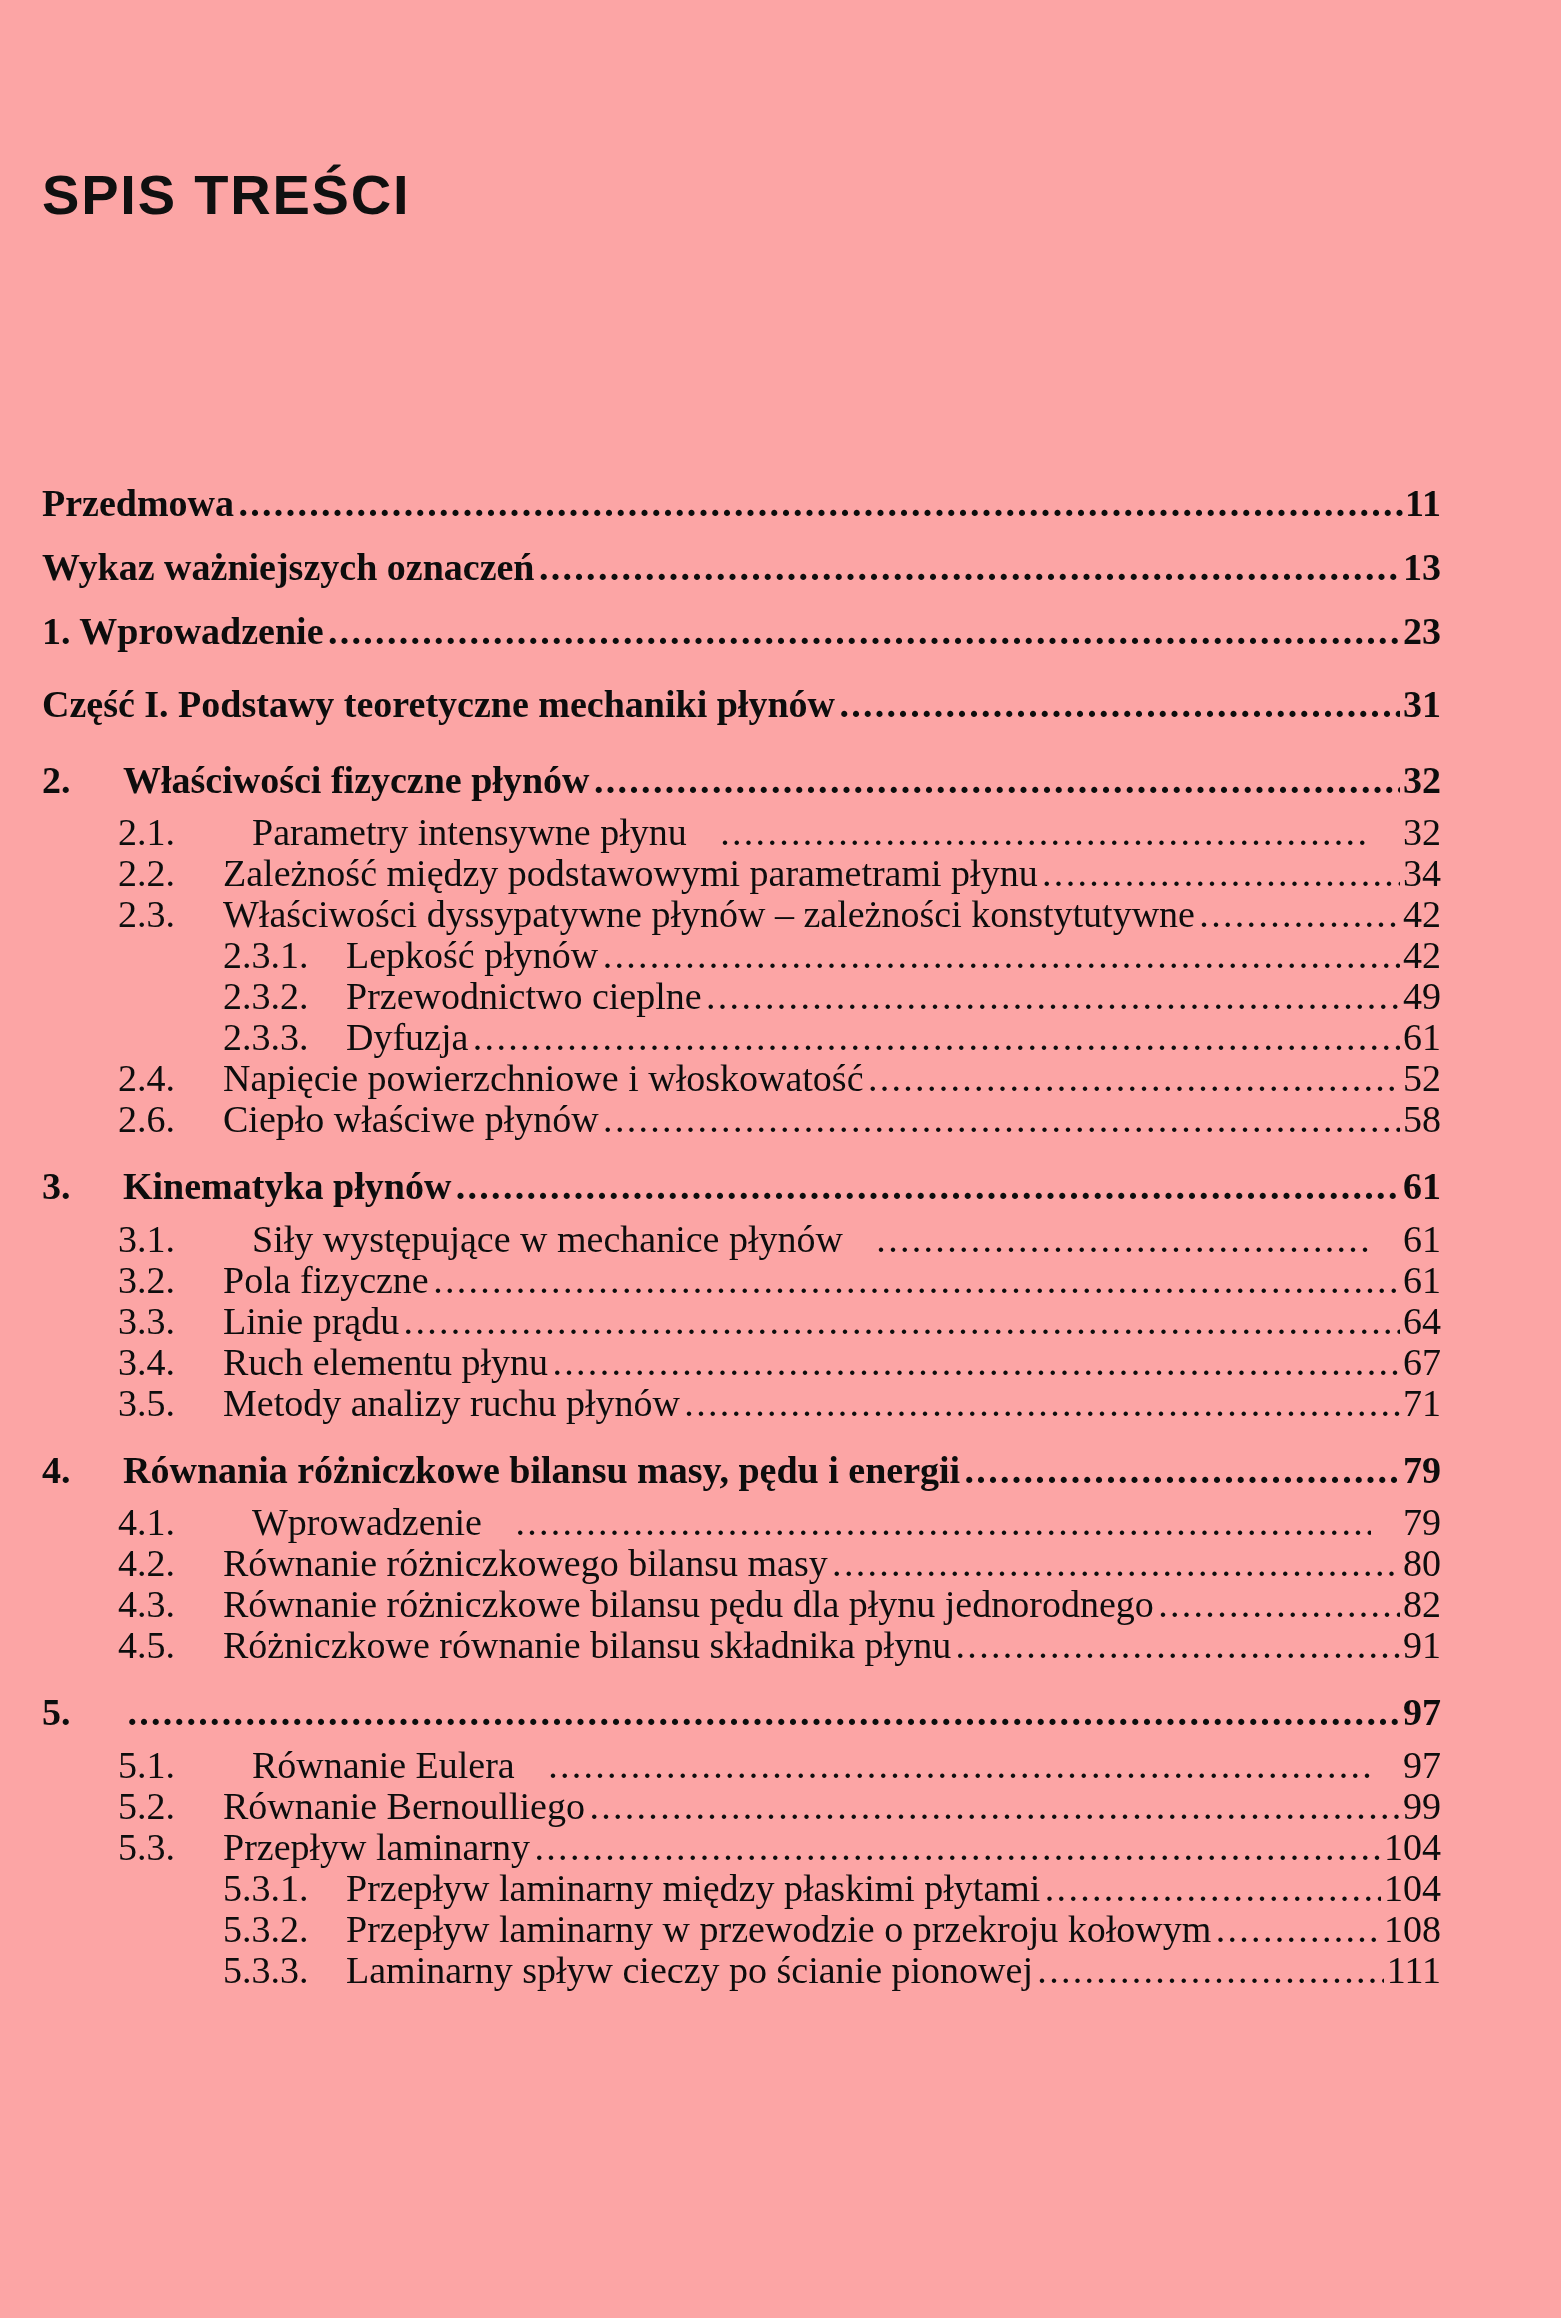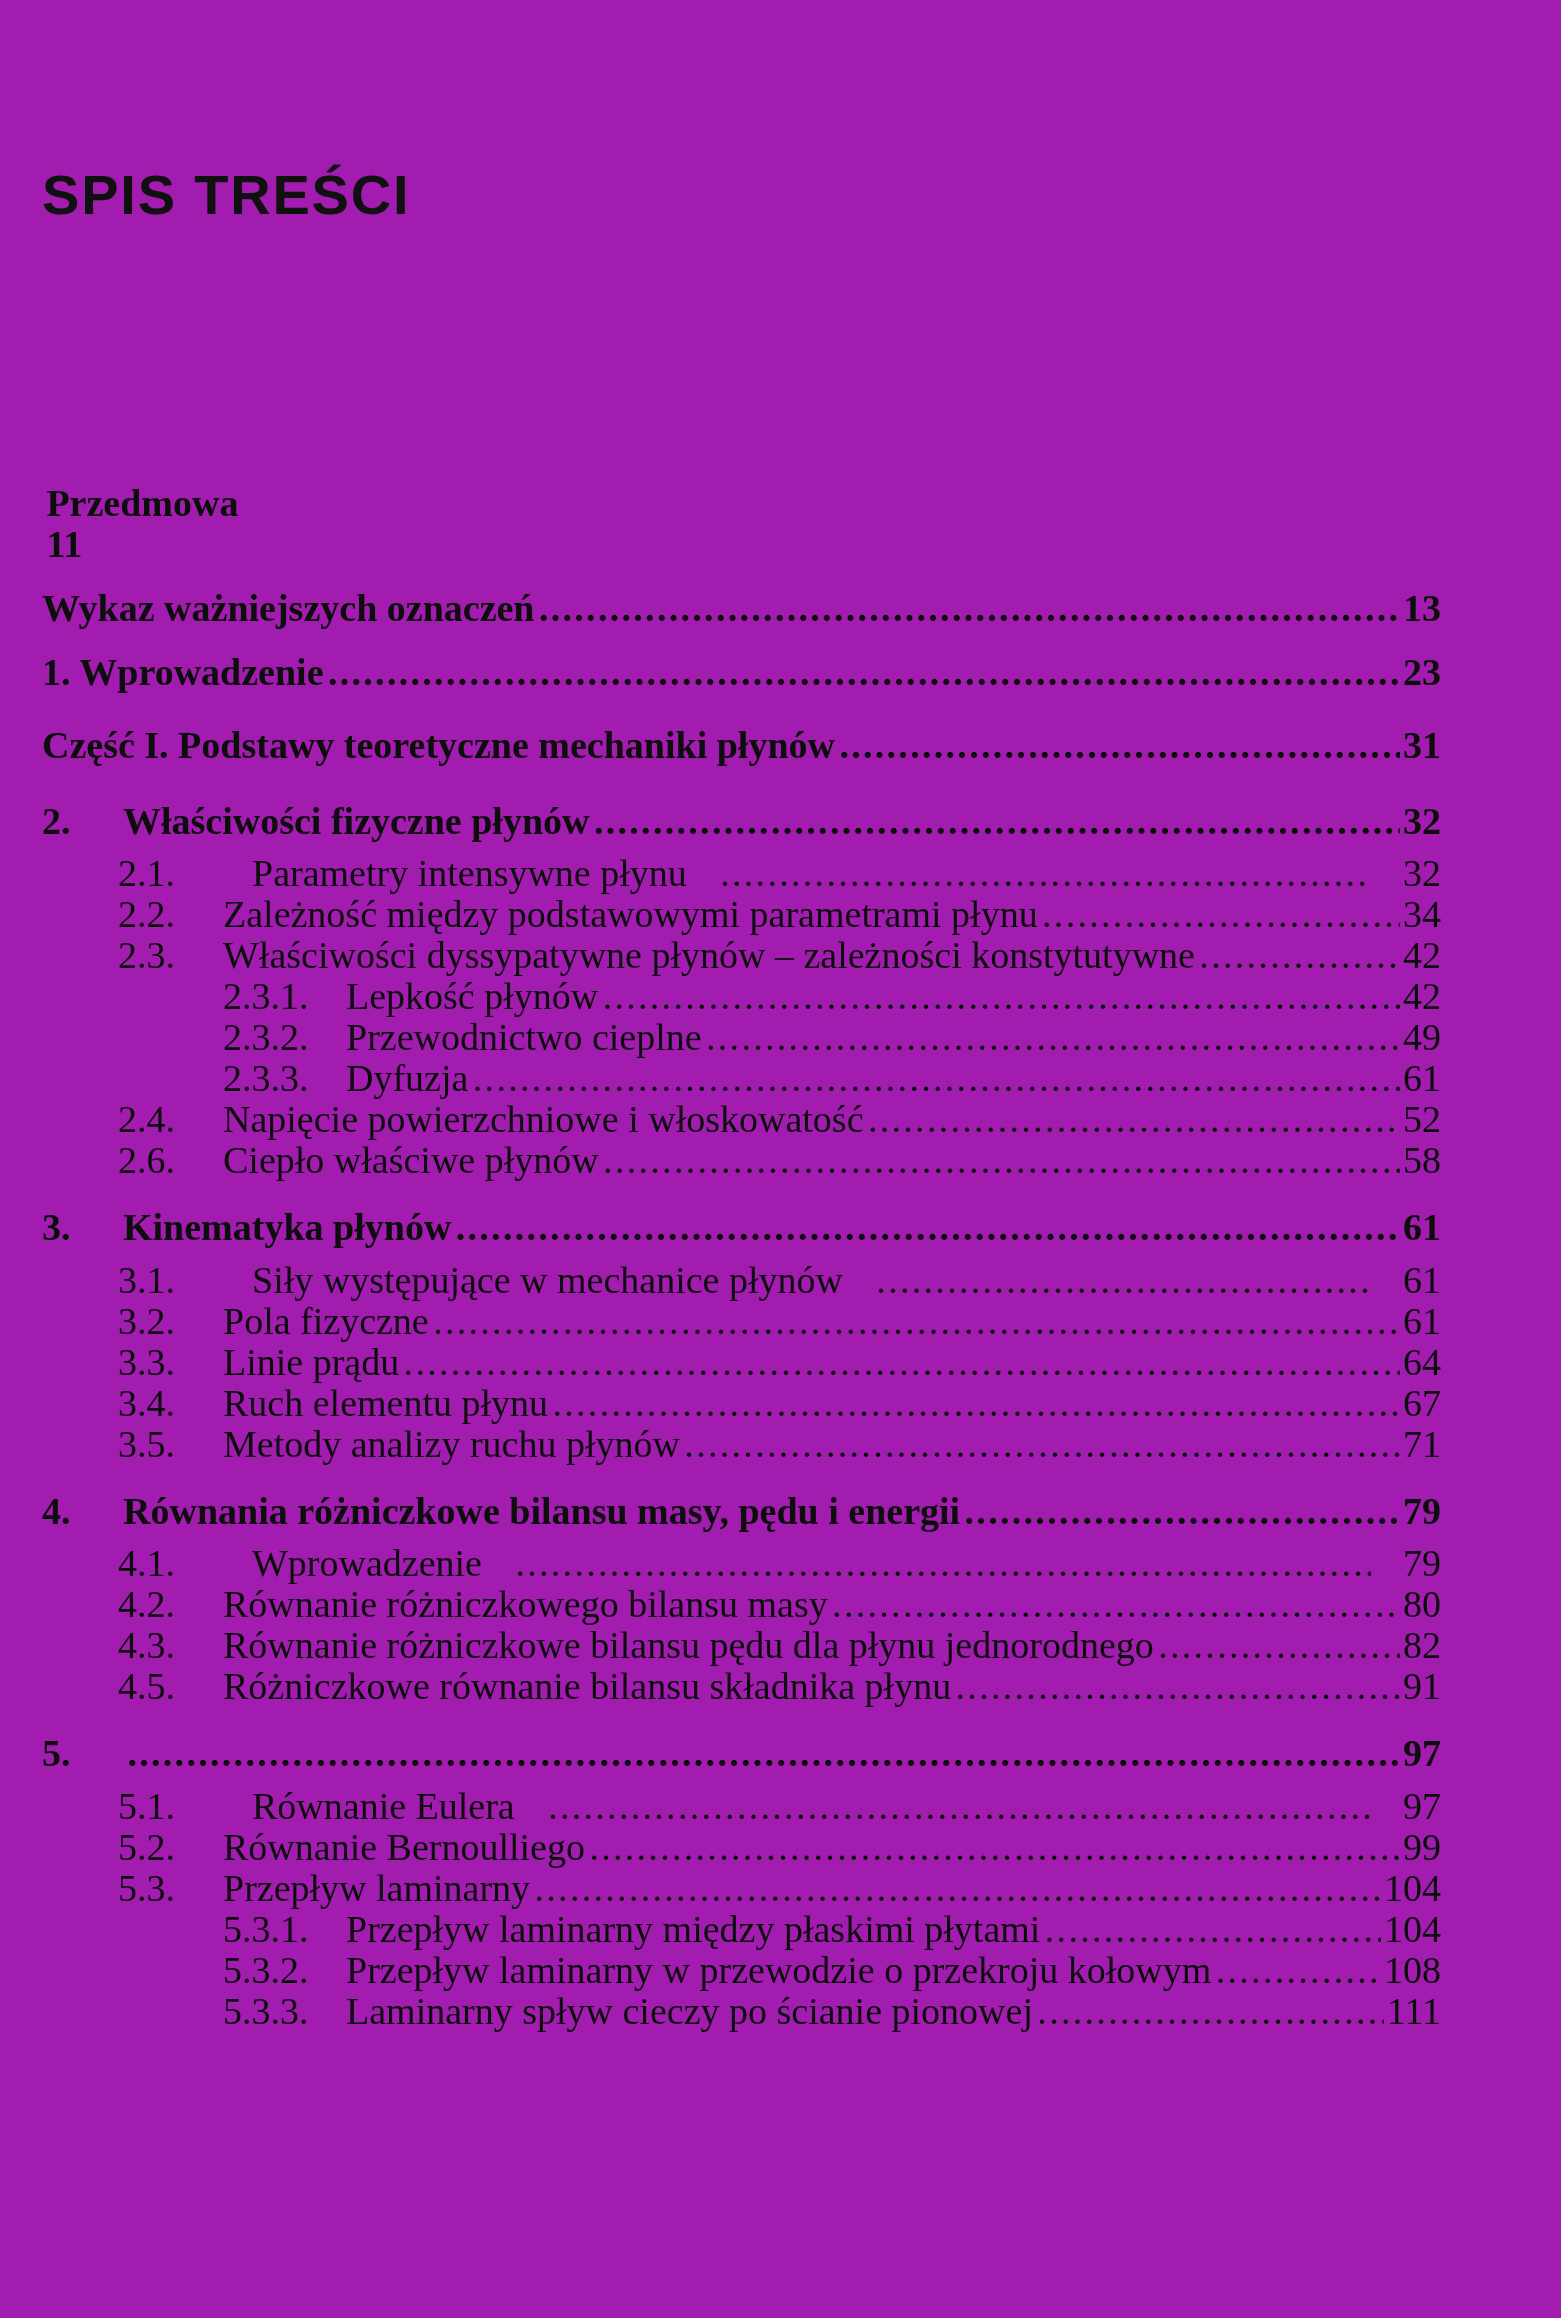--- a/index.html
+++ b/index.html
@@ -50,31 +50,31 @@
 
   
   .front, .part, .section { font-weight: 700; }
 
   
   .front   { margin-top: 23px; }
   .part    { margin-top: 32px; }
   .section { margin-top: 26px; }
   .section + .row { margin-top: 11.4px; gap: 29px; }
   .part + .section { margin-top: 35px; }
-  .toc > .row:first-child { margin-top: 12px; flex-direction: column; }
+  .toc > .row:first-child { margin-top: 12px; }
   .section .num { width: 81px; }
   .sub          { padding-left: 76px; }
   .sub .num     { width: 105px; }
   .subsub       { padding-left: 181px; }
   .subsub .num  { width: 123px; }
 </style>
 </head>
 <body>
 
-<div class="page" style="color: rgb(13, 13, 13); background: #a21caf;">
+<div class="page" style="color: rgb(13, 13, 13); background: #fca5a5;">
   <h1 class="title">SPIS TREŚCI</h1>
   <div class="toc" id="toc">
       <div class="row front">
 
     <span class="text">Przedmowa</span>
     <span class="dots"></span>
     <span class="page-num">11</span>
   </div>
       <div class="row front">
 

